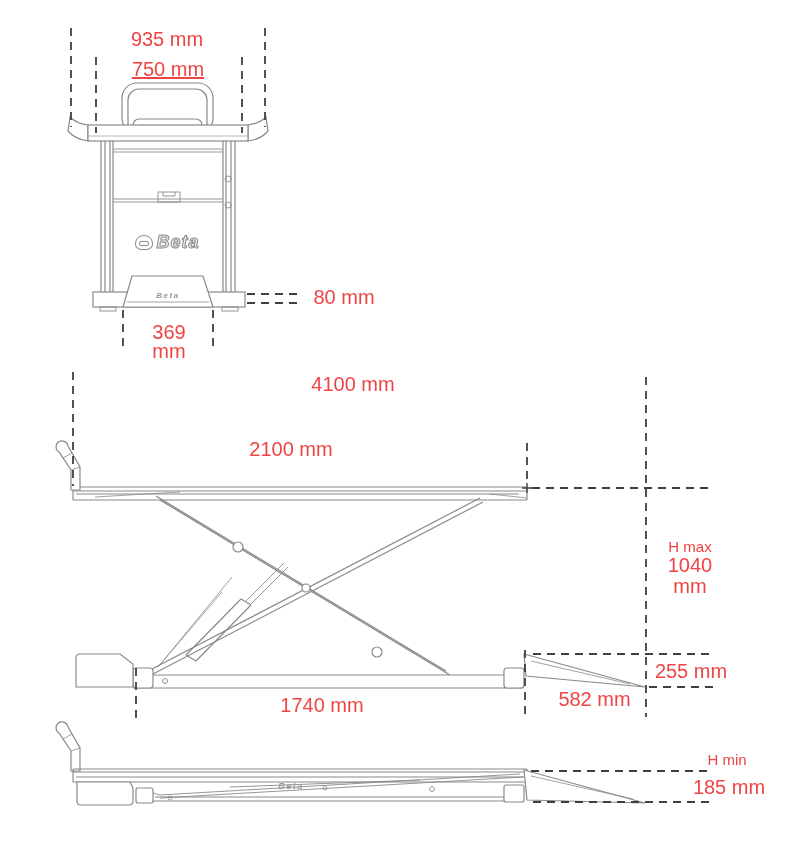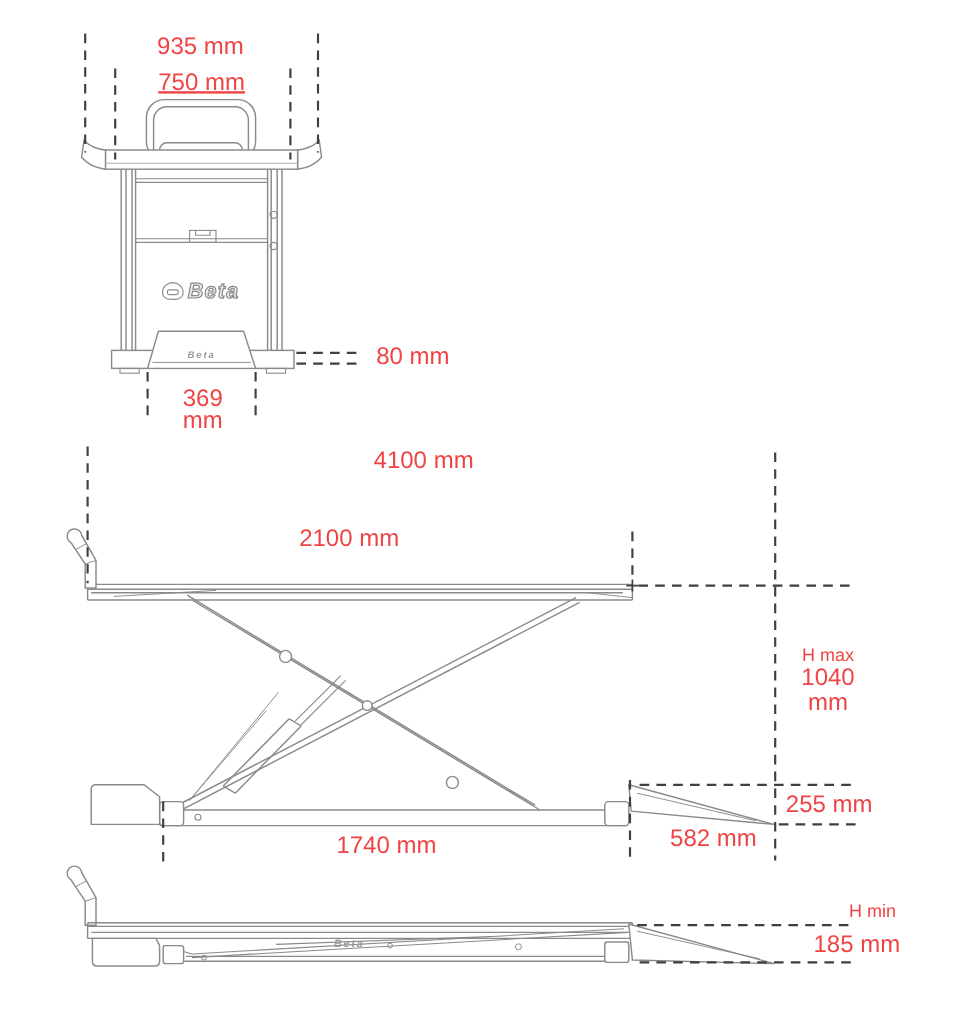--- a/index.html
+++ b/index.html
@@ -173,21 +173,21 @@
   <div class="label" style="left:650px;top:661px;width:82px;">255 mm</div>
 
   <div class="label" style="left:539px;top:689px;width:85px;margin-left:13px;">582 mm</div>
 
   <div class="label" style="left:257px;top:695px;width:130px;">1740 mm</div>
 
   <div class="label" style="left:681px;top:752px;width:92px;">
     <span class="sm">H min</span>
   </div>
 
-  <div class="label" style="left:669px;top:777px;width:90px;">185 mm</div>
+  <div class="label" style="left:684px;top:777px;width:90px;">185 mm</div>
 
   <div class="brand" style="left:120px;top:231px;width:95px;height:22px;">
     <span class="emblem"></span>
     <span class="word">Beta</span>
   </div>
 
   <div class="brand-small" style="left:138px;top:291px;width:60px;font-size:8px;">Beta</div>
 
   <div class="brand-small" style="left:261px;top:781px;width:60px;font-size:9px;">Beta</div>
 

